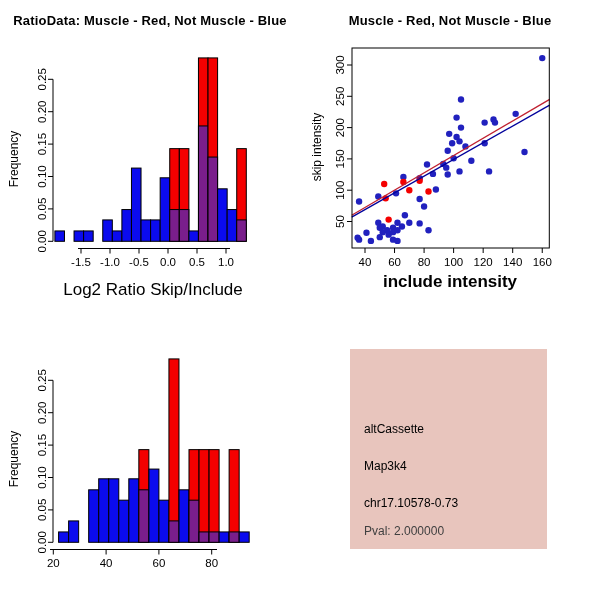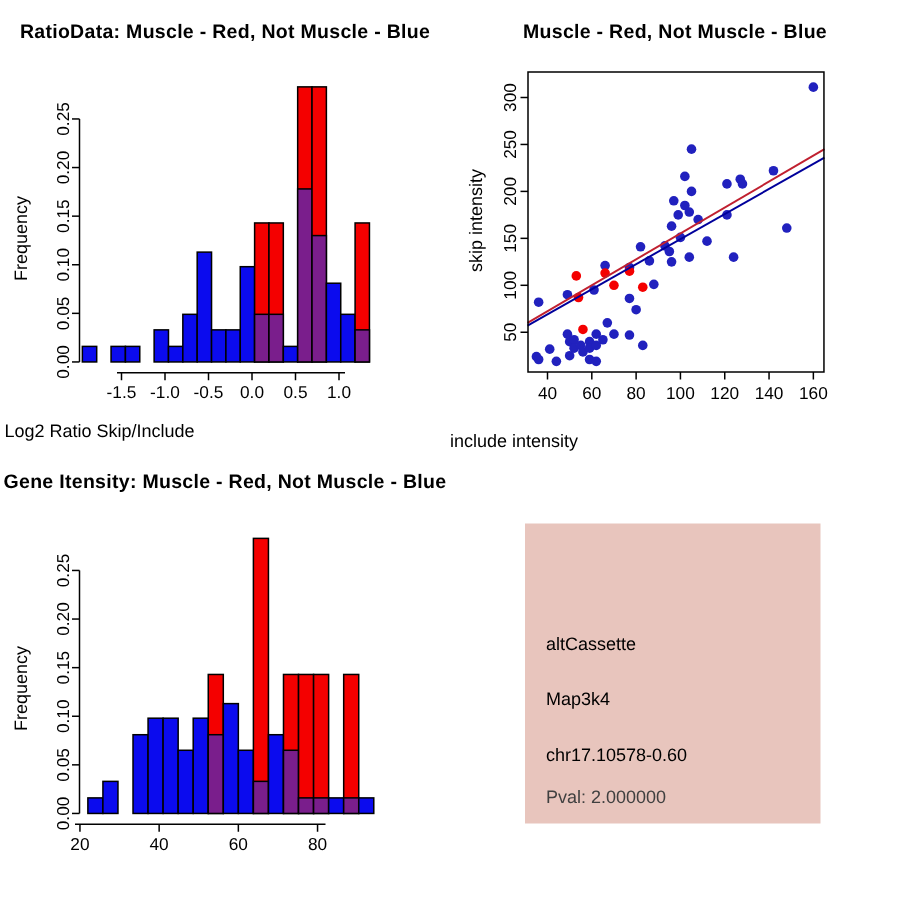--- a/index.html
+++ b/index.html
@@ -1,39 +1,38 @@
 <!DOCTYPE html>
 <html><head>
 <meta charset="utf-8">
 <style>
   html,body{margin:0;padding:0;background:#fff;}
   .canvas{position:relative;width:600px;height:600px;background:#ffffff;overflow:hidden;
           font-family:"Liberation Sans",sans-serif;color:#000;}
   svg{position:absolute;}
   .ptitle{position:absolute;width:300px;text-align:center;font-size:13px;font-weight:bold;letter-spacing:0.2px;}
-  .xlab{position:absolute;width:300px;text-align:left;font-size:12px;}
+  .xlab{position:absolute;width:300px;text-align:center;font-size:17px;}
   .vlab{position:absolute;width:120px;text-align:center;font-size:12px;transform:rotate(-90deg);}
   .infobox{position:absolute;left:350px;top:349px;width:197px;height:200px;}
   .infoline{position:absolute;left:14px;font-size:12px;white-space:nowrap;}
   .t{font-size:11.5px;fill:#000;}
 </style>
 </head>
 <body>
 
 <div class="canvas">
 
   <div class="ptitle" style="left:0;top:13px;">RatioData: Muscle - Red, Not Muscle - Blue</div>
   <div class="ptitle" style="left:300px;top:13px;">Muscle - Red, Not Muscle - Blue</div>
-  <div class="ptitle" style="left:0;top:313px;">Gene Itensity: Muscle - Red, Not Muscle - Blue</div>
 
   <div class="vlab" style="left:-46px;top:152px;">Frequency</div>
   <div class="xlab" style="left:3px;top:280px;">Log2 Ratio Skip/Include</div>
 
   <div class="vlab" style="left:257px;top:140px;">skip intensity</div>
-  <div class="xlab" style="left:300px;top:287px;">include intensity</div>
+  <div class="xlab" style="left:300px;top:272px;font-weight:bold;">include intensity</div>
 
   <div class="vlab" style="left:-46px;top:452px;">Frequency</div>
 
   <svg id="chart1" style="left:0;top:0;" width="300" height="300" viewBox="0 0 300 300">
       <line x1="53" y1="241.3" x2="53" y2="79.30000000000001" stroke="#000000"></line>
       <line x1="48" y1="241.3" x2="53" y2="241.3" stroke="#000000"></line>
       <text x="46" y="241.3" text-anchor="middle" transform="rotate(-90 46 241.3)" class="t">0.00</text>
       <line x1="48" y1="208.9" x2="53" y2="208.9" stroke="#000000"></line>
       <text x="46" y="208.9" text-anchor="middle" transform="rotate(-90 46 208.9)" class="t">0.05</text>
       <line x1="48" y1="176.5" x2="53" y2="176.5" stroke="#000000"></line>
@@ -219,17 +218,17 @@
       <rect x="209.06" y="231.93200000000002" width="10.032" height="10.367999999999995" fill="#7A1E8C" stroke="#000000" stroke-width="1"></rect>
       <rect x="219.09199999999998" y="231.93200000000002" width="10.032" height="10.367999999999995" fill="#0B0BEE" stroke="#000000" stroke-width="1"></rect>
       <rect x="229.12399999999997" y="149.63600000000002" width="10.032" height="92.66399999999999" fill="#F40000" stroke="#000000" stroke-width="1"></rect>
       <rect x="229.12399999999997" y="231.93200000000002" width="10.032" height="10.367999999999995" fill="#7A1E8C" stroke="#000000" stroke-width="1"></rect>
       <rect x="239.156" y="231.93200000000002" width="10.032" height="10.367999999999995" fill="#0B0BEE" stroke="#000000" stroke-width="1"></rect>
     </svg>
 
   <div class="infobox" style="background: rgb(232, 197, 189);">
     <div class="infoline" style="top: 73px; color: rgb(0, 0, 0);">altCassette</div>
     <div class="infoline" style="top: 110px; color: rgb(0, 0, 0);">Map3k4</div>
-    <div class="infoline" style="top: 147px; color: rgb(0, 0, 0);">chr17.10578-0.60</div>
+    <div class="infoline" style="top: 147px; color: rgb(0, 0, 0);">chr17.10578-0.73</div>
     <div class="infoline" style="top: 175px; color: #404040;">Pval: 2.000000</div>
   </div>
 
 </div>
 
 </body></html>

